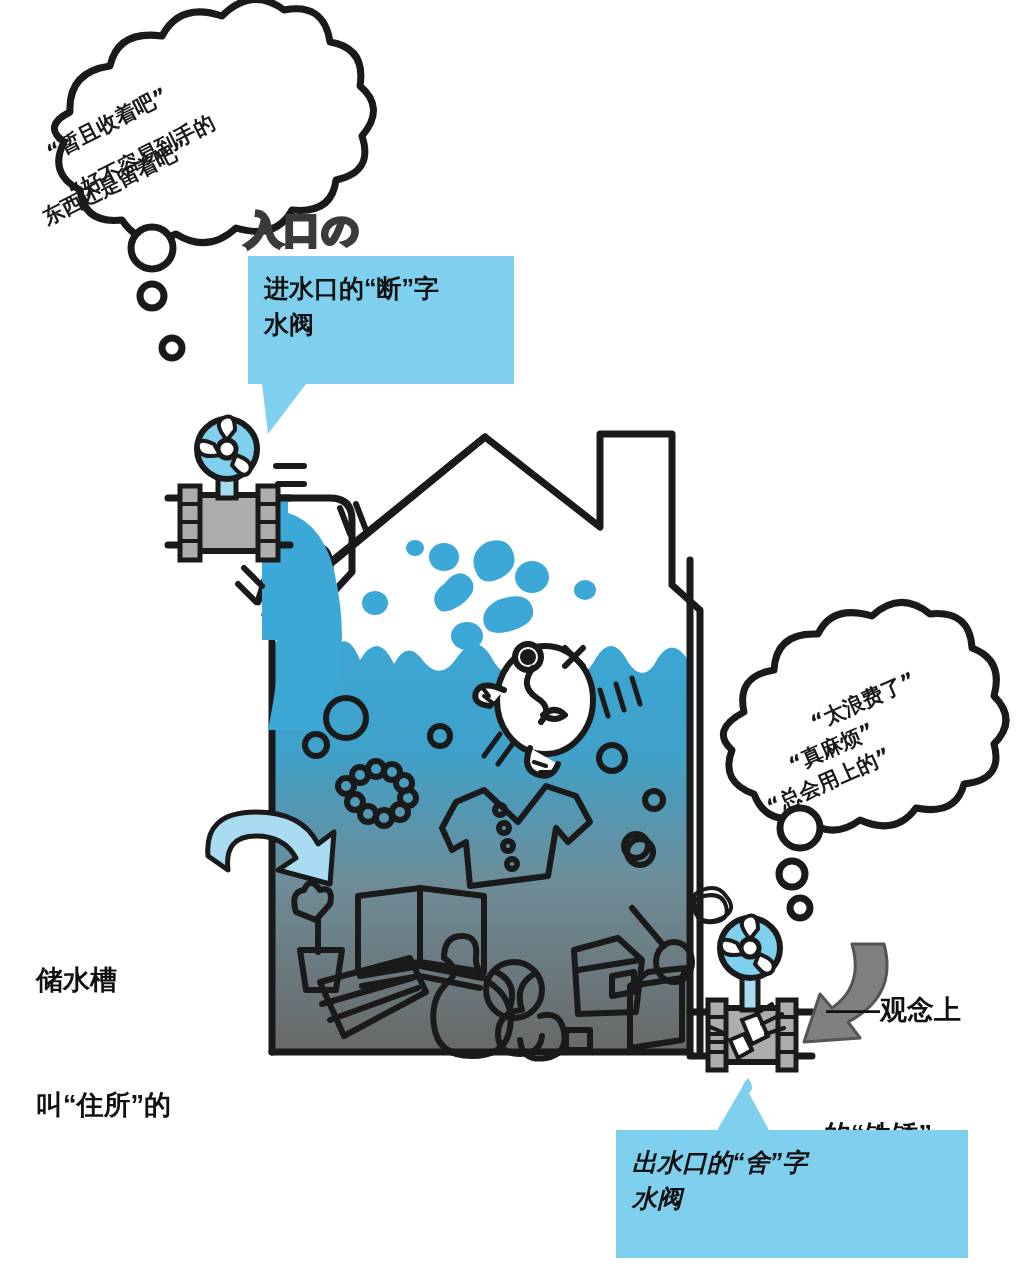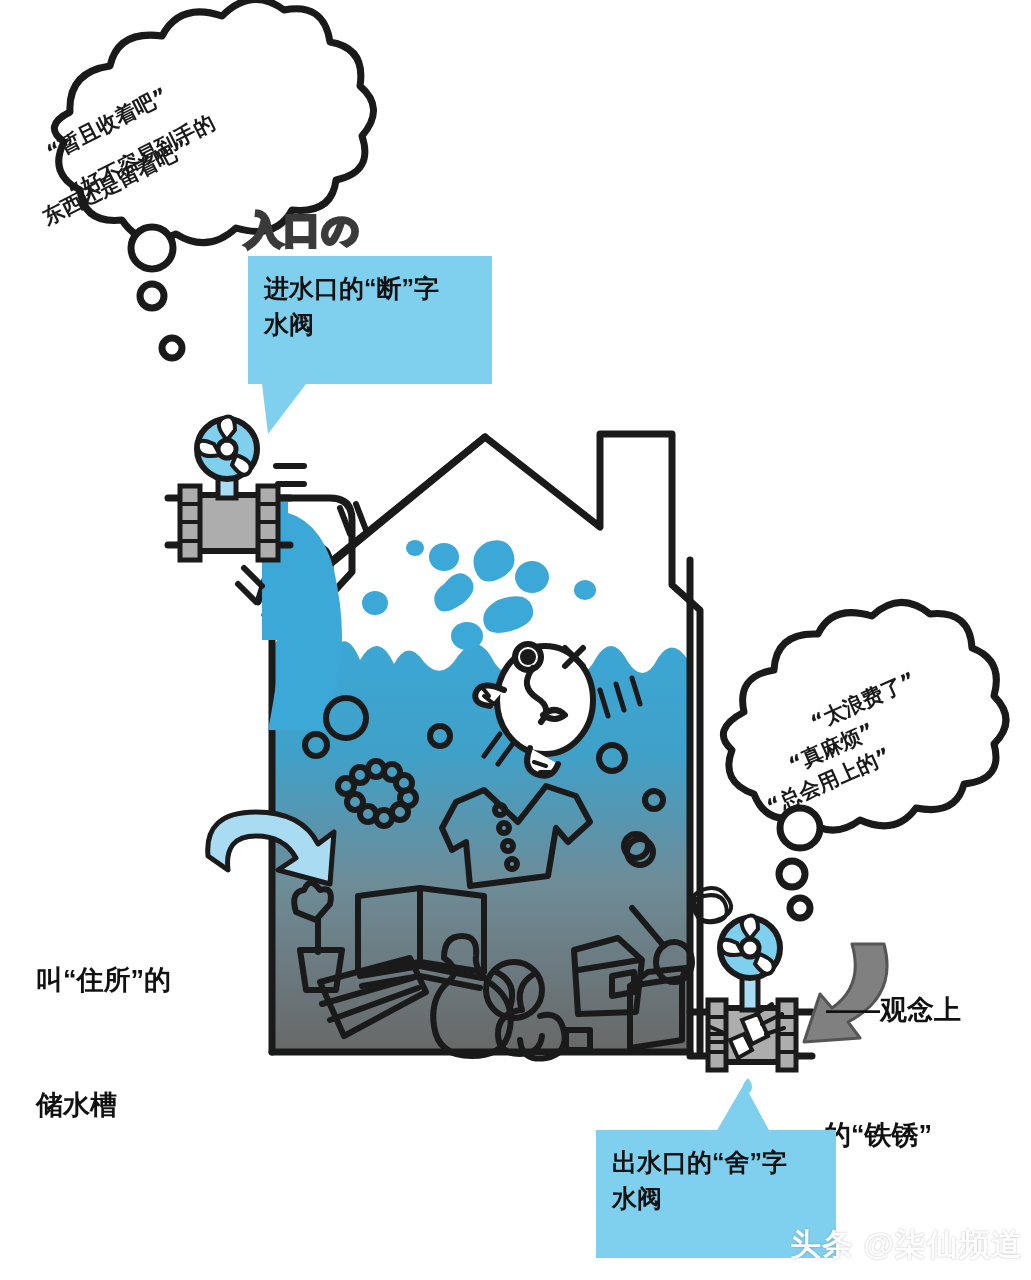--- a/index.html
+++ b/index.html
@@ -293,36 +293,35 @@
   </div>
 
   <div>
     <div class="bub-line hand" style="left:812px;top:710px;transform:rotate(-24deg);transform-origin:left center;">“太浪费了”</div>
     <div class="bub-line hand" style="left:790px;top:752px;transform:rotate(-24deg);transform-origin:left center;">“真麻烦”</div>
     <div class="bub-line hand" style="left:768px;top:794px;transform:rotate(-24deg);transform-origin:left center;">“总会用上的”</div>
   </div>
 
   <div class="outline-head" style="left:246px;top:206px;">入口の</div>
 
-  <div class="callout" style="left:248px;top:256px;width:244px;height:128px;">
+  <div class="callout" style="left:248px;top:256px;width:266px;height:128px;">
     <div>进水口的“断”字</div>
     <div>水阀</div>
   </div>
 
   <div class="side-label" style="left:36px;top:876px;">
+    <div>储水槽</div>
     <div>叫“住所”的</div>
-    <div>储水槽</div>
   </div>
 
   <div class="side-label" style="left:826px;top:906px;">
     <div>——观念上</div>
     <div style="margin-left:-2px;">的“铁锈”</div>
   </div>
 
 
-  <div class="callout" style="left:596px;top:1130px;width:240px;height:128px;">
+  <div class="callout" style="left:616px;top:1130px;width:352px;height:128px;font-style:italic;">
     <div>出水口的“舍”字</div>
     <div>水阀</div>
   </div>
 
-  <div class="watermark" style="left:790px;top:1224px;">头条 @柒仙频道</div>
 
 </div>
 
 </body></html>

